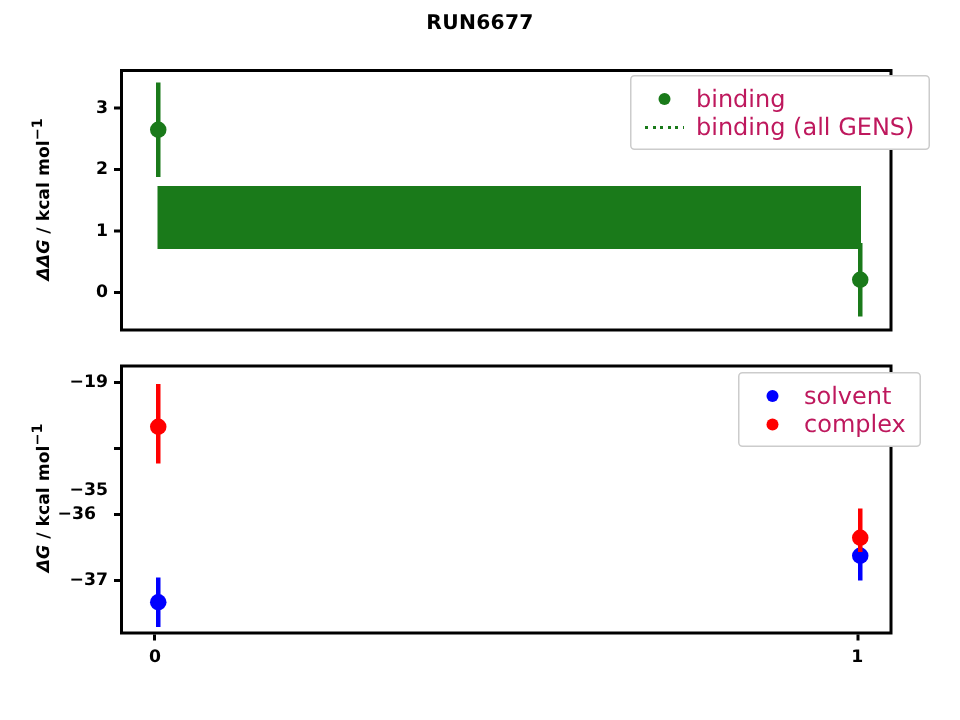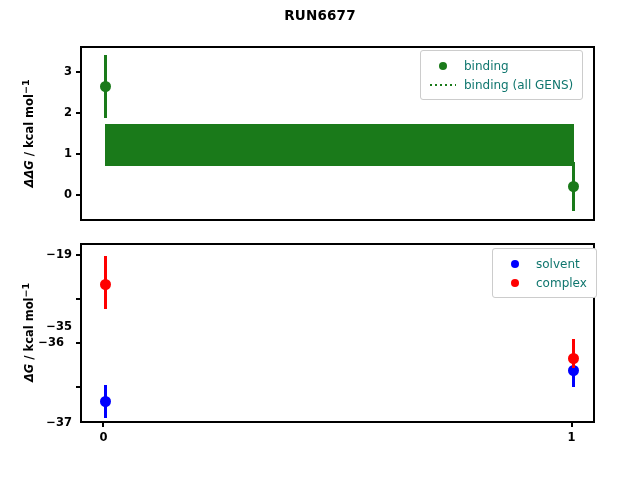--- a/index.html
+++ b/index.html
@@ -146,22 +146,22 @@
     height: 8px;
     border-radius: 50%;
     display: block;
   }
   .legend-dotted {
     width: 26px;
     height: 2px;
     display: block;
   }
   .legend-label {
-    font-size: 12px;
-    color: #0f766e;
+    font-size: 16px;
+    color: #be185d;
     padding-left: 6px;
     white-space: nowrap;
   }
   #legend-top  { left: 420px; top: 50px; }
   #legend-bottom { left: 492px; top: 248px; }
 </style>
 </head>
 <body>
 
 <div id="figure">
@@ -217,21 +217,21 @@
       </div>
   </div>
   <div id="bottom-ticks">
       <div class="ytick" style="left: 76px; top: 254.293px;"></div>
       <div class="yticklabel" style="left: 18px; width: 54px; top: 247.293px;">−19</div>
       <div class="ytick" style="left: 76px; top: 298.195px;"></div>
       <div class="yticklabel" style="left: 18px; width: 54px; top: 291.195px; margin-top: 28px;">−35</div>
       <div class="ytick" style="left: 76px; top: 342.098px;"></div>
       <div class="yticklabel" style="left: 10px; width: 54px; top: 335.098px;">−36</div>
       <div class="ytick" style="left: 76px; top: 386px;"></div>
-      <div class="yticklabel" style="left: 18px; width: 54px; top: 379px; margin-top: 36px;">−37</div>
+      <div class="yticklabel" style="left: 18px; width: 54px; top: 379px;">−37</div>
     </div>
   <div class="ylabel" id="ylabel-bottom" style="width: 170px; left: -57px; top: 324px;"><i>ΔG</i><span> / kcal mol</span><sup>−1</sup></div>
 
   <div id="xticks-layer">
       <div class="xtick" style="left: 102.409px; top: 423px;"></div>
       <div class="xticklabel" style="left: 83.4091px; width: 40px; top: 430px;">0</div>
       <div class="xtick" style="left: 570.591px; top: 423px;"></div>
       <div class="xticklabel" style="left: 551.591px; width: 40px; top: 430px;">1</div>
     </div>
 

